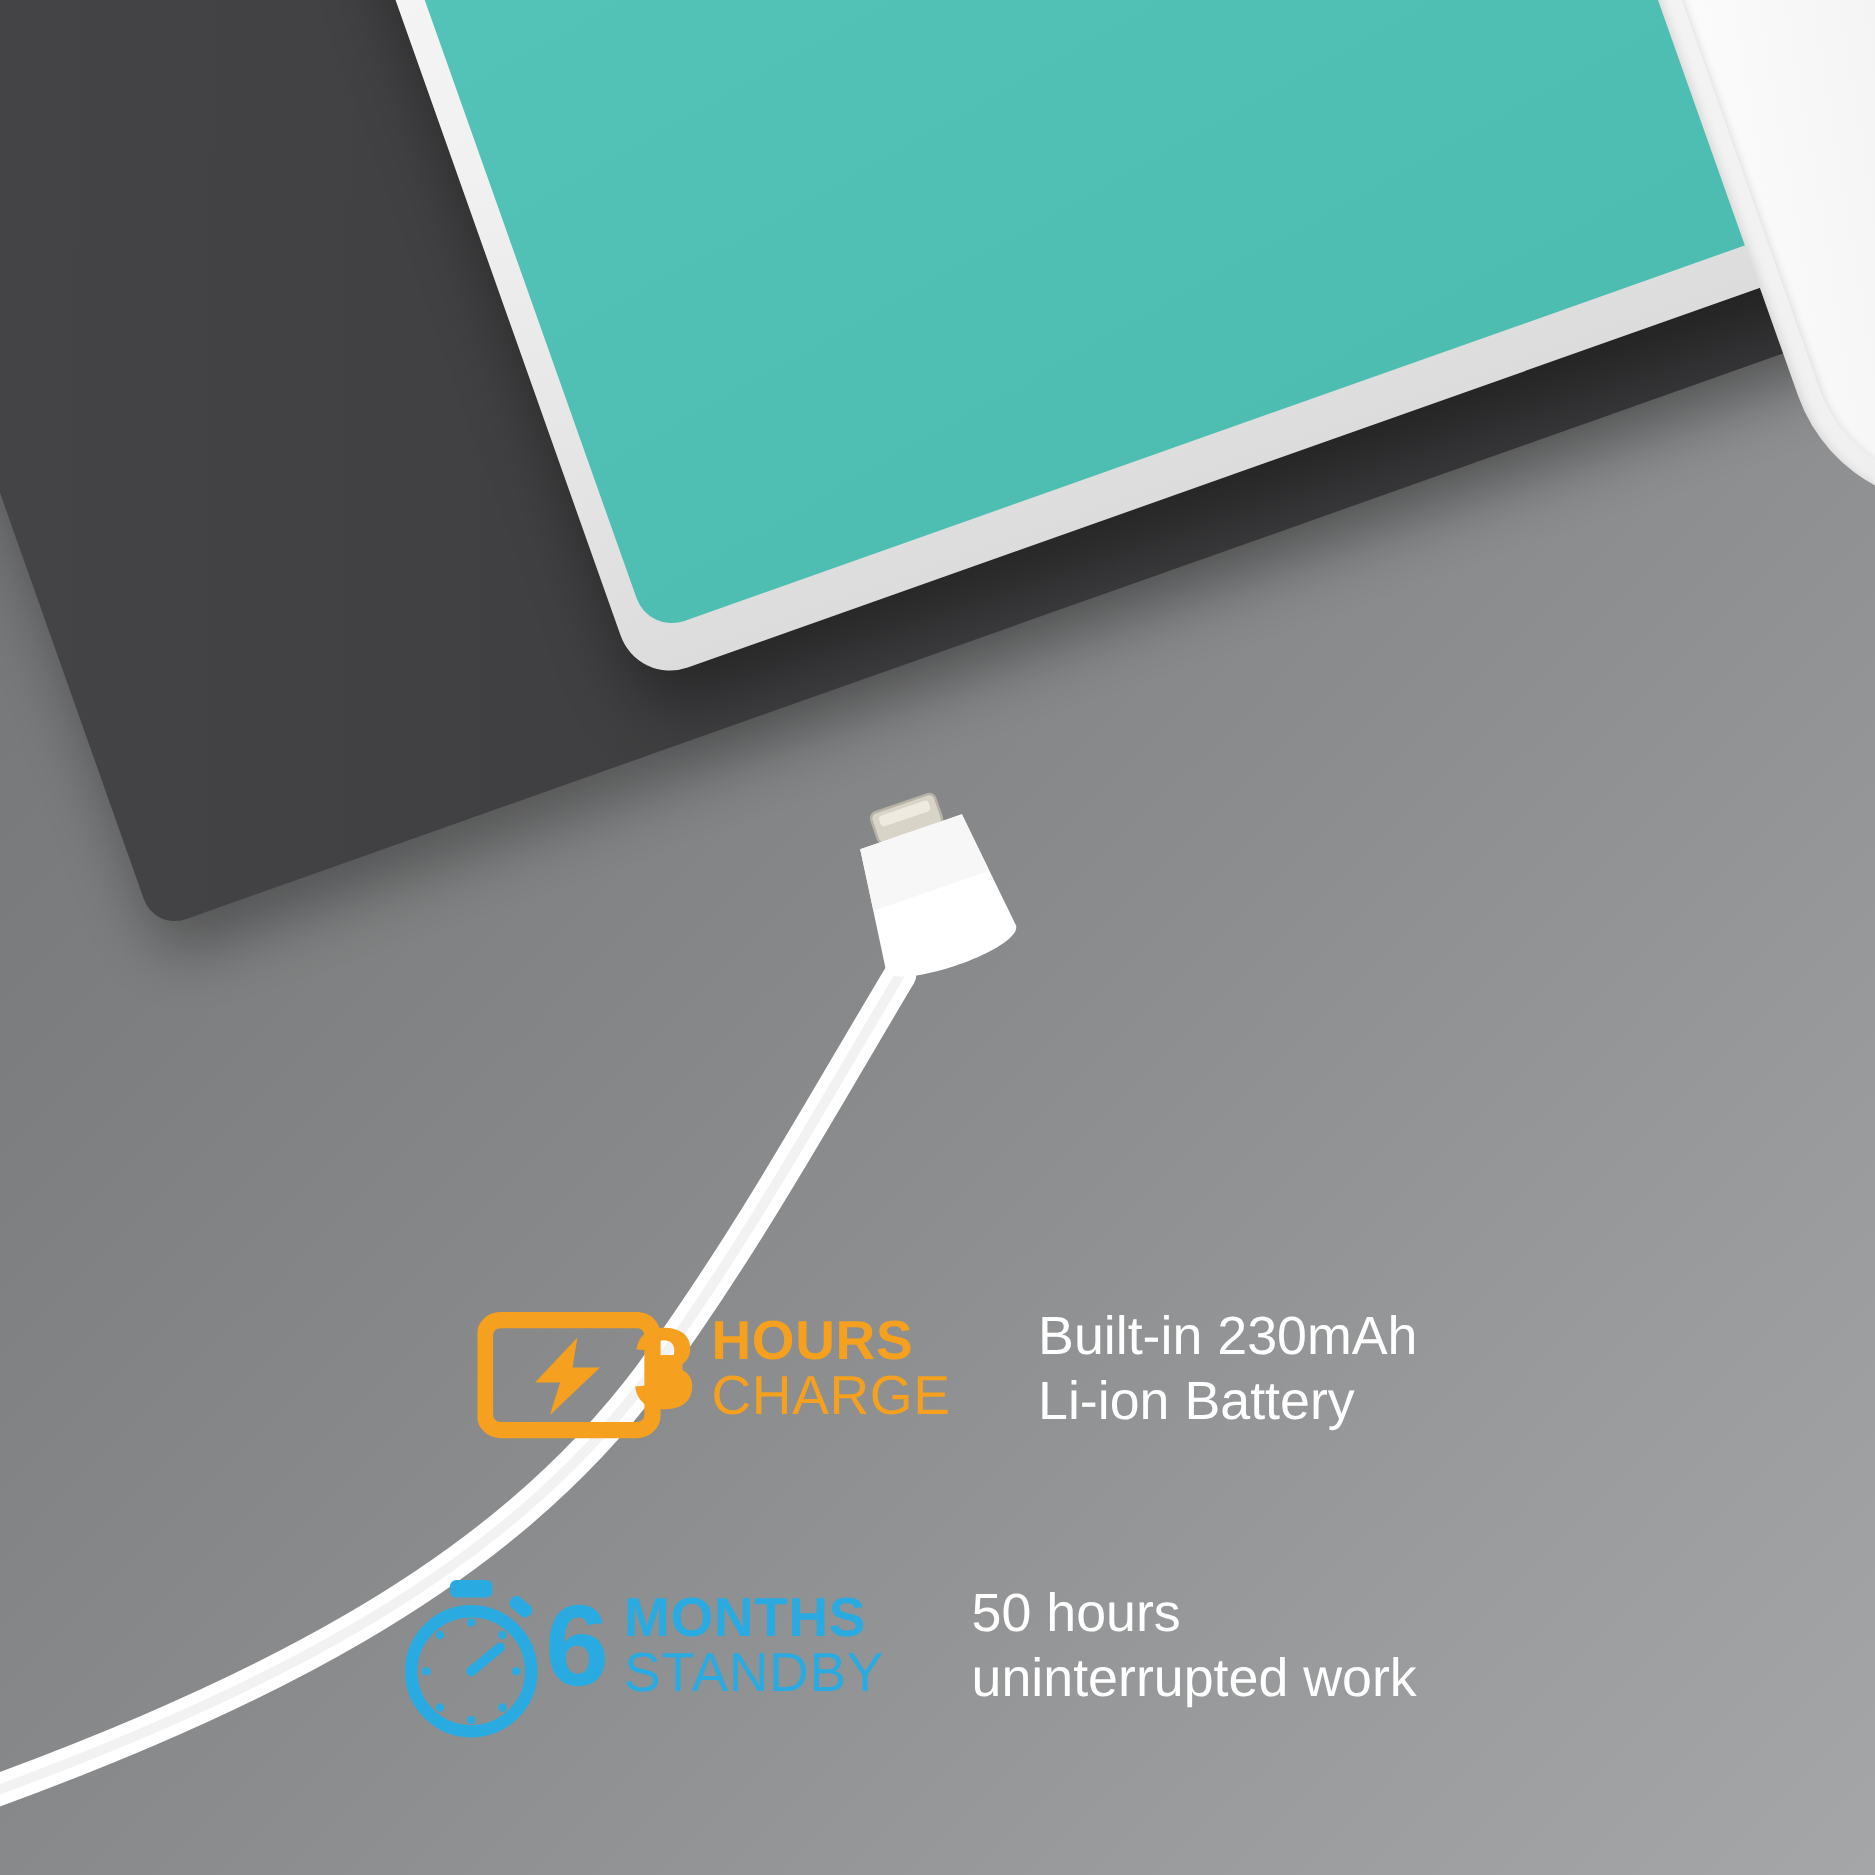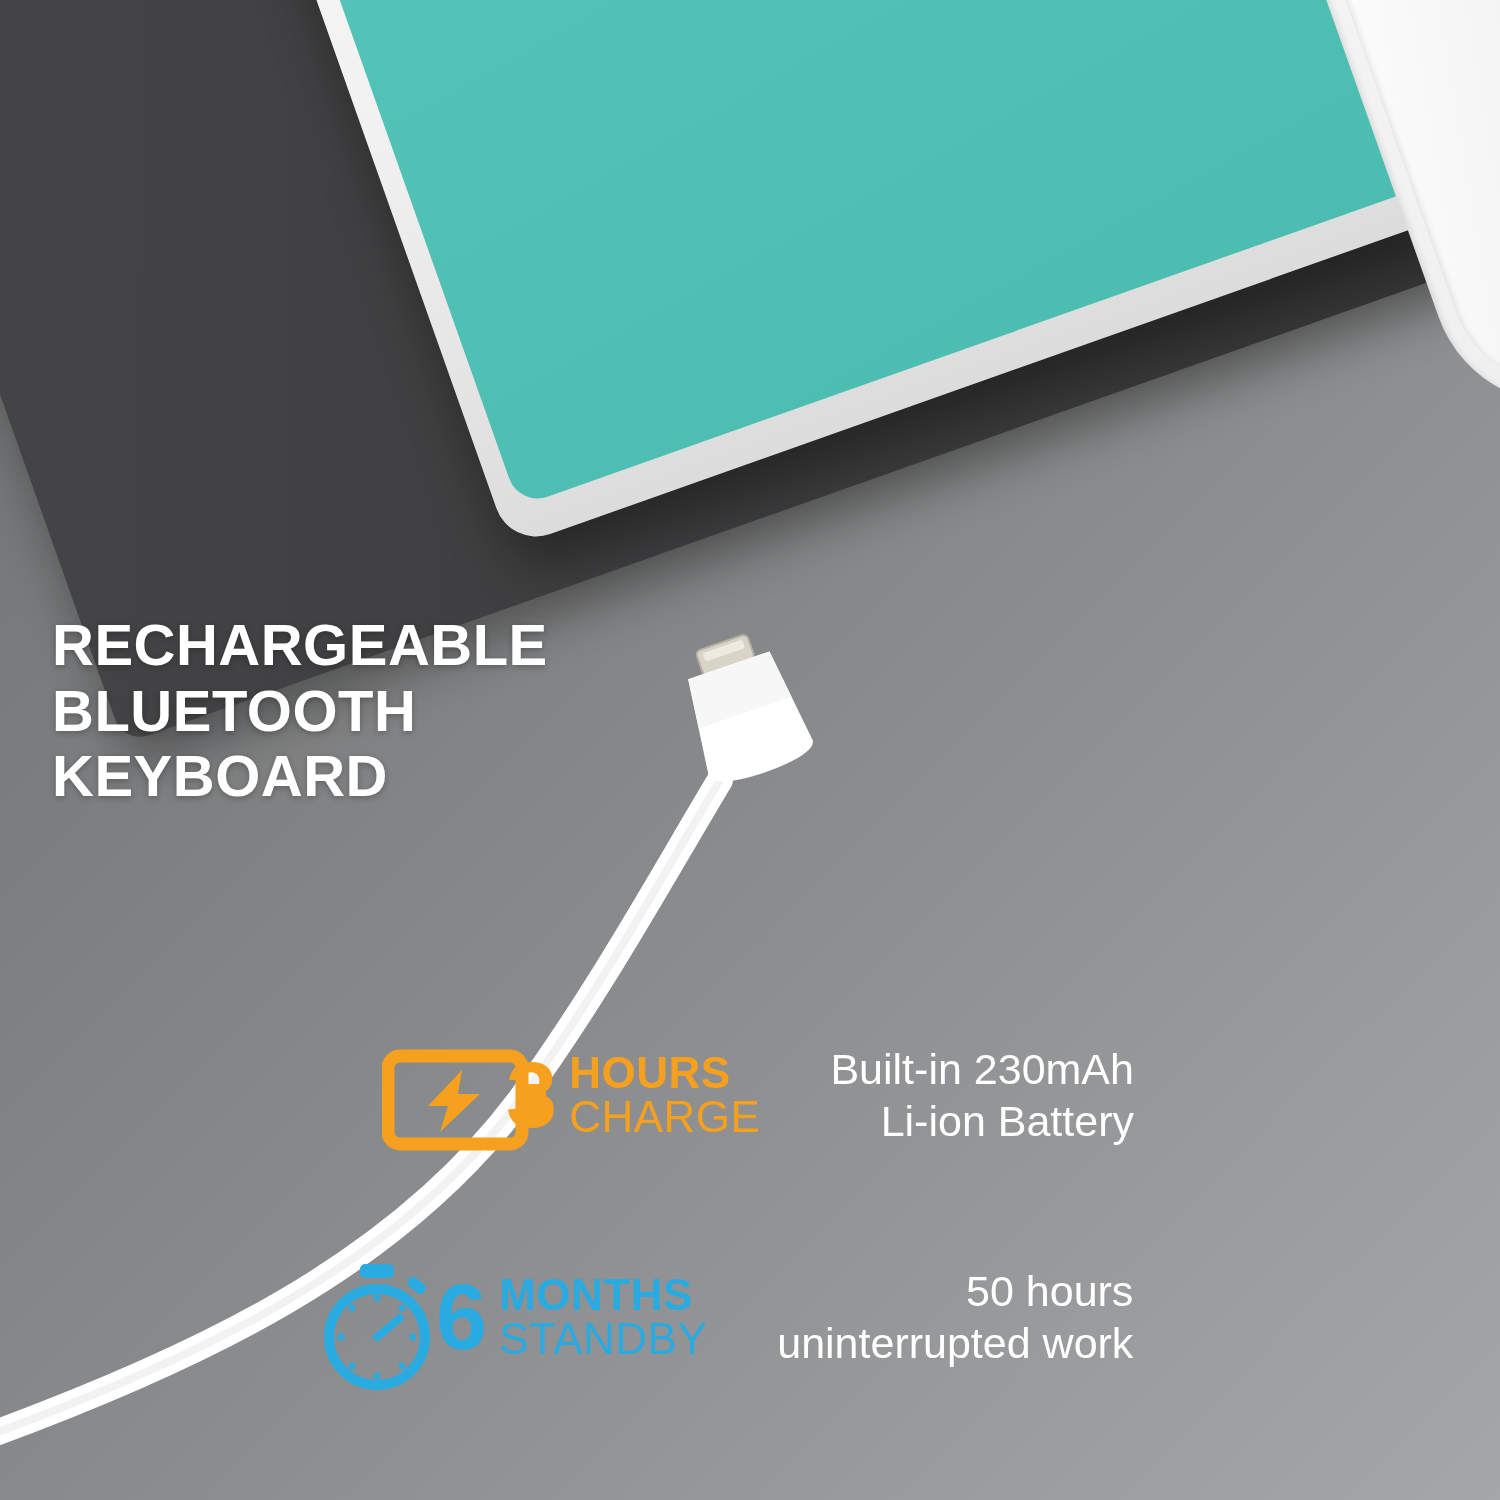--- a/index.html
+++ b/index.html
@@ -85,21 +85,21 @@
   
   .feature{position:absolute;display:flex;align-items:center;}
   .feat-icon{width:120px;height:110px;position:relative;flex:none;}
   .big-num{
     font-size:92px;font-weight:bold;line-height:.9;margin:0 12px 0 4px;
   }
   .feat-stack{display:flex;flex-direction:column;line-height:1.0;}
   .feat-stack .l1{font-size:44px;font-weight:bold;letter-spacing:.5px;}
   .feat-stack .l2{font-size:44px;font-weight:normal;letter-spacing:.5px;}
   .feat-desc{
-    color:#ffffff;font-size:43px;line-height:1.22;margin-left:70px;white-space:pre-line;text-align:right;
+    color:#ffffff;font-size:43px;line-height:1.22;margin-left:70px;white-space:pre-line;
   }
   .orange{color:#F5A01E;}
   .blue{color:#29ABE2;}
 </style>
 </head>
 <body>
 
 <div class="stage">
 
   <div class="bg"></div>
@@ -121,25 +121,20 @@
     <path d="M 760 20 C 700 120 640 230 560 340 C 440 500 250 600 -40 700" fill="none" stroke="#ffffff" stroke-width="26" stroke-linecap="round"></path>
     <path d="M 760 20 C 700 120 640 230 560 340 C 440 500 250 600 -40 700" fill="none" stroke="#eaeaea" stroke-width="8" stroke-linecap="round" opacity=".6"></path>
   </svg>
   <svg class="plug" viewBox="0 0 150 160" width="150" height="160">
     <rect x="46" y="6" width="54" height="26" rx="5" fill="#d9d4c8" stroke="#b7b2a6" stroke-width="2"></rect>
     <rect x="52" y="10" width="42" height="9" rx="3" fill="#efeae0"></rect>
     <path d="M 30 30 L 116 30 L 128 128 C 128 148 18 148 18 128 Z" fill="#ffffff"></path>
     <path d="M 30 30 L 116 30 L 122 80 L 24 80 Z" fill="#f7f7f7"></path>
   </svg>
 
-  <div class="headline">
-    <div>RECHARGEABLE</div>
-    <div>BLUETOOTH</div>
-    <div>KEYBOARD</div>
-  </div>
 
   <div class="feature" style="left:382px;top:1040px;">
     <div class="feat-icon">
       <svg viewBox="0 0 170 120" width="170" height="120">
         <rect x="6" y="16" width="134" height="88" rx="12" fill="none" stroke="#F5A01E" stroke-width="13"></rect>
         <rect x="142" y="44" width="22" height="34" rx="6" fill="#F5A01E"></rect>
         <path d="M 80 30 L 46 66 L 66 66 L 58 92 L 98 54 L 76 54 Z" fill="#F5A01E"></path>
       </svg>
     </div>
     <div class="big-num orange">3</div>

